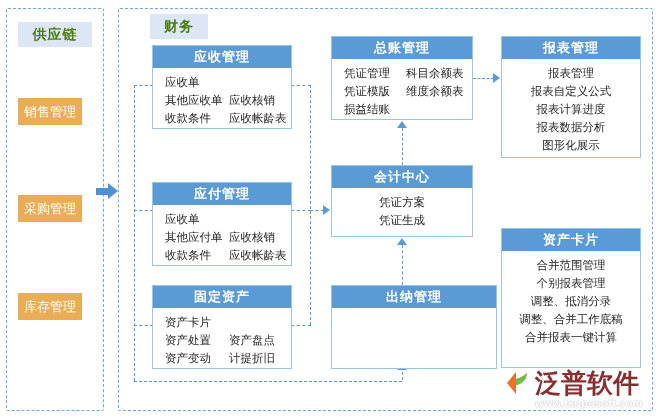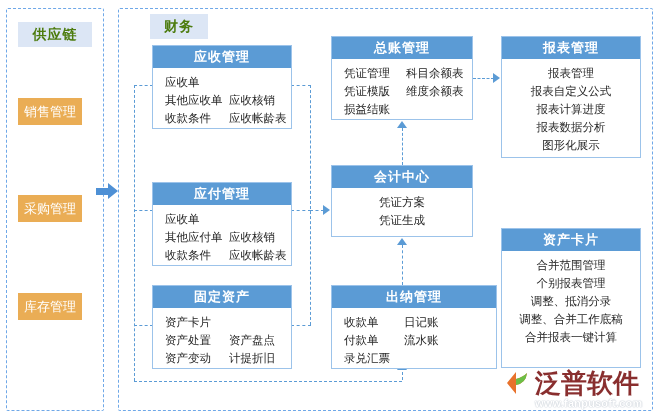--- a/index.html
+++ b/index.html
@@ -304,34 +304,20 @@
         <span>凭证方案</span>
       </div>
       <div class="row">
         <span>凭证生成</span>
       </div>
     </div>
   </div>
 
   <div class="card" id="card-cash">
     <div class="card-head">出纳管理</div>
-    <div class="card-body cols">
-      <div class="row">
-        <span class="c1">收款单</span>
-        <span class="c2">日记账</span>
-      </div>
-      <div class="row">
-        <span class="c1">付款单</span>
-        <span class="c2">流水账</span>
-      </div>
-      <div class="row">
-        <span class="c1">录兑汇票</span>
-        <span class="c2"></span>
-      </div>
-    </div>
   </div>
 
   <div class="card" id="card-rpt">
     <div class="card-head">报表管理</div>
     <div class="card-body center">
       <div class="row">
         <span>报表管理</span>
       </div>
       <div class="row">
         <span>报表自定义公式</span>

